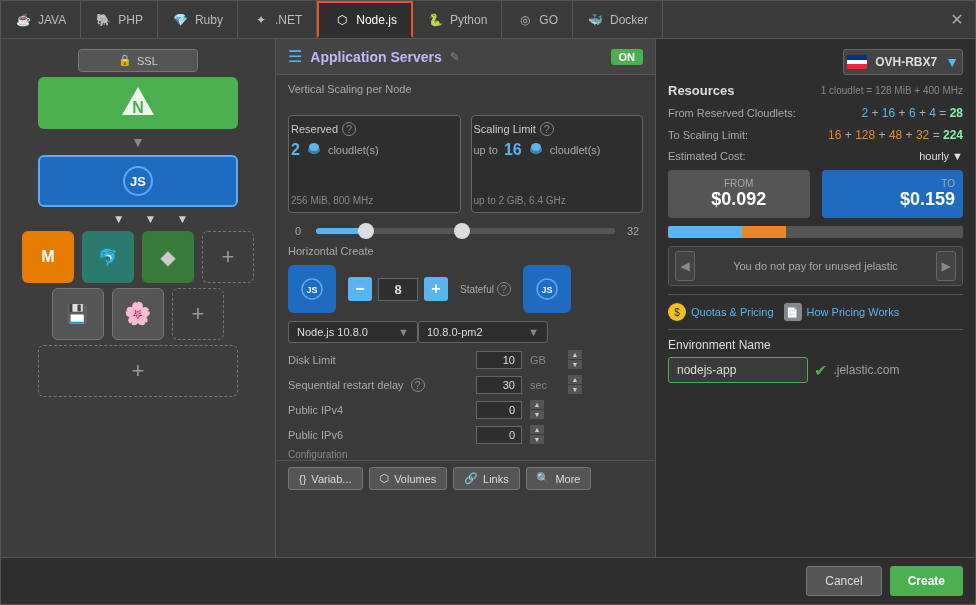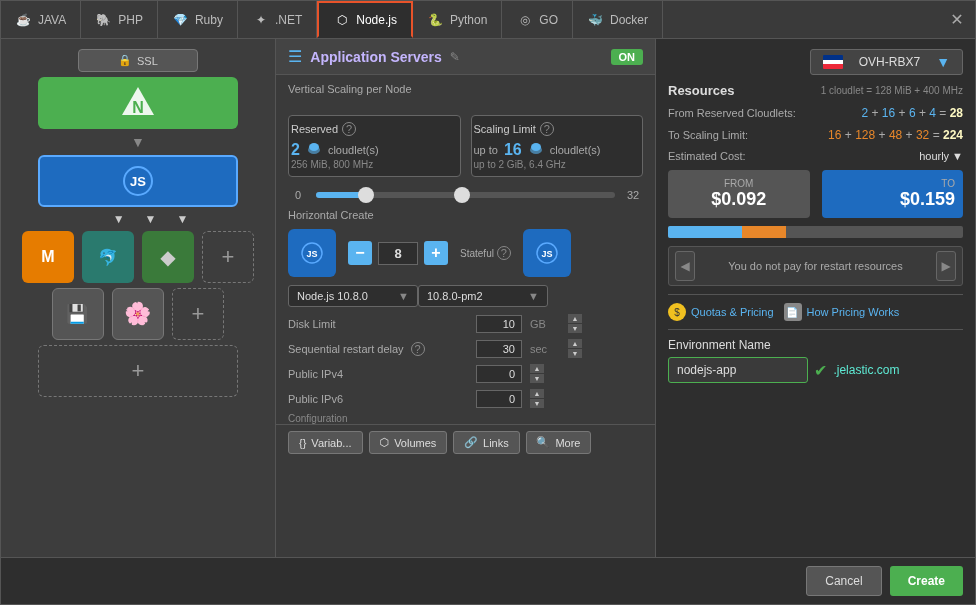--- a/index.html
+++ b/index.html
@@ -266,21 +266,21 @@
       gap: 6px;
       font-size: 12px;
       color: #ddd;
     }
     .cloudlet-num {
       color: #5ab4f0;
       font-size: 16px;
       font-weight: bold;
     }
     .cloudlet-label { color: #aaa; font-size: 11px; }
-    .cloudlet-sub { color: #888; font-size: 10px; }
+    .cloudlet-sub { color: #888; font-size: 10px; margin-top: 36px; }
     .info-icon {
       color: #888;
       font-size: 11px;
       cursor: pointer;
       display: inline-flex;
       align-items: center;
       justify-content: center;
       width: 14px;
       height: 14px;
       border-radius: 50%;
@@ -502,21 +502,21 @@
       justify-content: space-between;
       font-size: 11px;
       color: #aaa;
     }
     .resource-val {
       font-size: 12px;
       color: #ddd;
     }
     .num-blue { color: #5ab4f0; }
     .num-orange { color: #e8872a; }
-    .num-white { color: #fef9c3; font-weight: bold; }
+    .num-white { color: #86efac; font-weight: bold; }
     .num-equals { color: #aaa; }
     .cost-row {
       display: flex;
       align-items: center;
       justify-content: space-between;
     }
     .cost-label { color: #aaa; font-size: 11px; }
     .cost-hourly {
       color: #ddd;
       font-size: 11px;
@@ -658,21 +658,21 @@
       padding: 5px 8px;
       font-size: 12px;
       border-radius: 3px;
       width: 140px;
     }
     .env-check {
       color: #4caf50;
       font-size: 16px;
     }
     .env-domain {
-      color: #5eead4;
+      color: #a3a3a3;
       font-size: 12px;
     }
     
     .bottom-buttons {
       display: flex;
       justify-content: flex-end;
       padding: 8px 12px;
       gap: 8px;
       background: #2e2e2e;
       border-top: 1px solid #555;
@@ -699,28 +699,29 @@
     .flag-icon {
       width: 20px;
       height: 14px;
       background: linear-gradient(to bottom, #003189 33%, #fff 33%, #fff 66%, #ed2939 66%);
       display: inline-block;
       border-radius: 1px;
     }
     .region-selector {
       display: flex;
       align-items: center;
-      gap: 16px;
+      gap: 8px;
       color: #ddd;
       font-size: 12px;
       cursor: pointer;
-      padding: 4px 12px;
+      padding: 4px 3px;
       background: #444;
       border-radius: 3px;
       border: 1px solid #666;
+      font-weight: bold;
     }
     .dropdown-arrow { color: #5ab4f0; font-size: 14px; }
     .divider {
       height: 1px;
       background: #555;
       width: 100%;
     }
     .triple-arrows {
       display: flex;
       gap: 20px;
@@ -1033,21 +1034,21 @@
         </div>
       </div>
 
       <div class="usage-bar-bg">
         <div class="usage-bar-blue"></div>
         <div class="usage-bar-orange"></div>
       </div>
 
       <div class="unused-row">
         <div class="nav-arrow">◀</div>
-        <span class="unused-notice">You do not pay for restart resources</span>
+        <span class="unused-notice">You do not pay for unused jelastic</span>
         <div class="nav-arrow">▶</div>
       </div>
 
       <div class="divider"></div>
 
       <div class="links-row">
         <a class="link-item">
           <div class="link-icon">$</div>
           <span>Quotas &amp; Pricing</span>
         </a>

